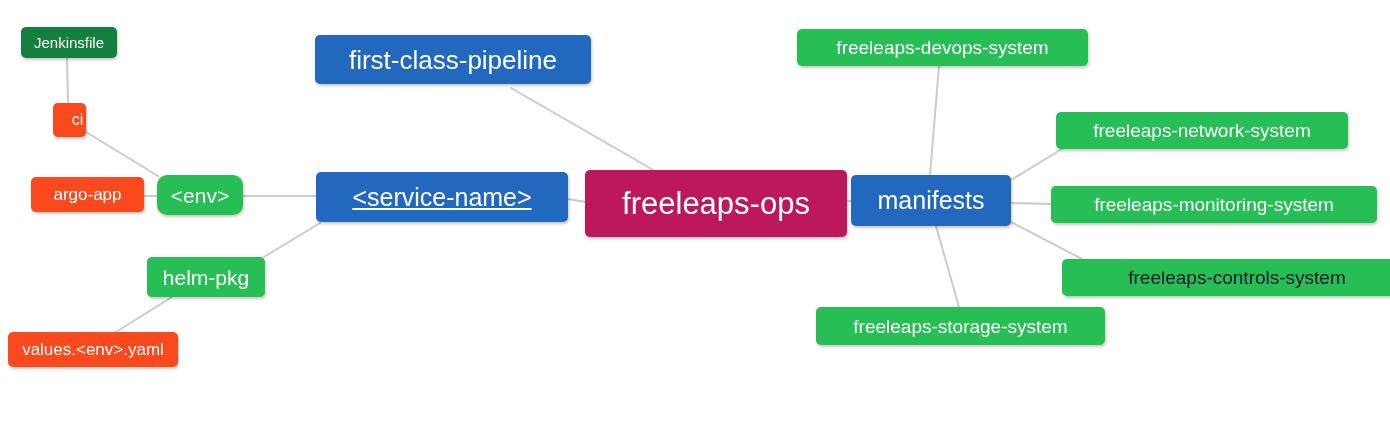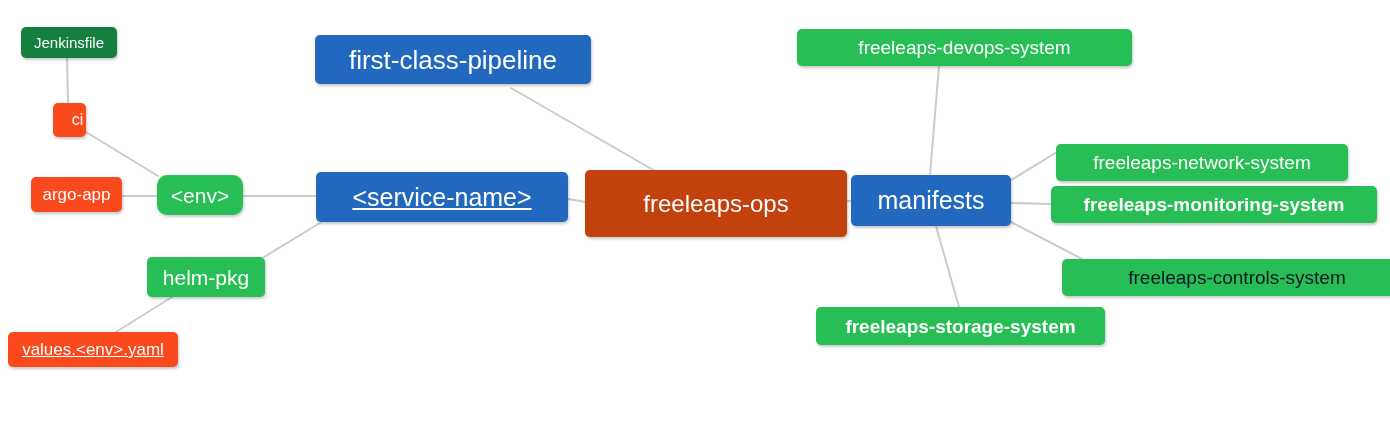--- a/index.html
+++ b/index.html
@@ -54,26 +54,26 @@
       <line x1="846" y1="201" x2="852" y2="201" stroke="#CBCBCB" stroke-width="2" stroke-linecap="round"></line>
       <line x1="930" y1="175" x2="939" y2="66" stroke="#CBCBCB" stroke-width="2" stroke-linecap="round"></line>
       <line x1="1011" y1="180" x2="1062" y2="149" stroke="#CBCBCB" stroke-width="2" stroke-linecap="round"></line>
       <line x1="1011" y1="203" x2="1051" y2="204" stroke="#CBCBCB" stroke-width="2" stroke-linecap="round"></line>
       <line x1="1011" y1="222" x2="1082" y2="259" stroke="#CBCBCB" stroke-width="2" stroke-linecap="round"></line>
       <line x1="936" y1="226" x2="959" y2="307" stroke="#CBCBCB" stroke-width="2" stroke-linecap="round"></line>
     </svg>
 
   <div class="node" style="left: 21px; top: 27px; width: 96px; height: 31px; background: #15803d; color: rgb(255, 255, 255); font-size: 15px;">Jenkinsfile</div>
   <div class="node" style="left: 53px; top: 103px; width: 33px; height: 34px; background: rgb(249, 73, 29); color: rgb(255, 255, 255); font-size: 16px; padding-left: 16px;">ci</div>
-  <div class="node" style="left: 31px; top: 177px; width: 91px; height: 35px; background: rgb(249, 73, 29); color: rgb(255, 255, 255); font-size: 17px;">argo-app</div>
+  <div class="node" style="left: 31px; top: 177px; width: 113px; height: 35px; background: rgb(249, 73, 29); color: rgb(255, 255, 255); font-size: 17px;">argo-app</div>
   <div class="node" style="left: 157px; top: 175px; width: 86px; height: 40px; background: rgb(39, 191, 85); color: rgb(255, 255, 255); font-size: 21px; border-radius: 10px;">&lt;env&gt;</div>
   <div class="node" style="left: 147px; top: 257px; width: 118px; height: 40px; background: rgb(39, 191, 85); color: rgb(255, 255, 255); font-size: 21px; text-align: center;">helm-pkg</div>
-  <div class="node" style="left: 8px; top: 332px; width: 170px; height: 35px; background: rgb(249, 73, 29); color: rgb(255, 255, 255); font-size: 17px; text-decoration: underline;">values.&lt;env&gt;.yaml</div>
+  <div class="node" style="left: 8px; top: 332px; width: 170px; height: 35px; background: rgb(249, 73, 29); color: rgb(255, 255, 255); font-size: 17px;">values.&lt;env&gt;.yaml</div>
   <div class="node" style="left: 315px; top: 35px; width: 276px; height: 49px; background: rgb(34, 104, 190); color: rgb(255, 255, 255); font-size: 26px;">first-class-pipeline</div>
   <div class="node" style="left: 316px; top: 172px; width: 252px; height: 50px; background: rgb(34, 104, 190); color: rgb(255, 255, 255); font-size: 25px; text-decoration: underline;">&lt;service-name&gt;</div>
-  <div class="node" style="left: 585px; top: 170px; width: 262px; height: 67px; background: #c2410c; color: rgb(255, 255, 255); font-size: 24px;">freeleaps-ops</div>
+  <div class="node" style="left: 585px; top: 170px; width: 262px; height: 67px; background: #be185d; color: rgb(255, 255, 255); font-size: 31px;">freeleaps-ops</div>
   <div class="node" style="left: 851px; top: 175px; width: 160px; height: 51px; background: rgb(34, 104, 190); color: rgb(255, 255, 255); font-size: 25px;">manifests</div>
-  <div class="node" style="left: 797px; top: 29px; width: 335px; height: 37px; background: rgb(39, 191, 85); color: rgb(255, 255, 255); font-size: 19px;">freeleaps-devops-system</div>
-  <div class="node" style="left: 1056px; top: 112px; width: 292px; height: 37px; background: rgb(39, 191, 85); color: rgb(255, 255, 255); font-size: 19px; margin-top: 32px;">freeleaps-network-system</div>
-  <div class="node" style="left: 1051px; top: 186px; width: 326px; height: 37px; background: rgb(39, 191, 85); color: rgb(255, 255, 255); font-size: 19px; font-weight: bold;">freeleaps-monitoring-system</div>
+  <div class="node" style="left: 797px; top: 29px; width: 291px; height: 37px; background: rgb(39, 191, 85); color: rgb(255, 255, 255); font-size: 19px;">freeleaps-devops-system</div>
+  <div class="node" style="left: 1056px; top: 112px; width: 292px; height: 37px; background: rgb(39, 191, 85); color: rgb(255, 255, 255); font-size: 19px;">freeleaps-network-system</div>
+  <div class="node" style="left: 1051px; top: 186px; width: 326px; height: 37px; background: rgb(39, 191, 85); color: rgb(255, 255, 255); font-size: 19px;">freeleaps-monitoring-system</div>
   <div class="node" style="left: 1062px; top: 259px; width: 350px; height: 37px; background: rgb(39, 191, 85); color: #0f172a; font-size: 19px;">freeleaps-controls-system</div>
-  <div class="node" style="left: 816px; top: 307px; width: 289px; height: 38px; background: rgb(39, 191, 85); color: rgb(255, 255, 255); font-size: 19px; font-weight: bold;">freeleaps-storage-system</div>
+  <div class="node" style="left: 816px; top: 307px; width: 289px; height: 38px; background: rgb(39, 191, 85); color: rgb(255, 255, 255); font-size: 19px;">freeleaps-storage-system</div>
 </div>
 
 </body></html>

